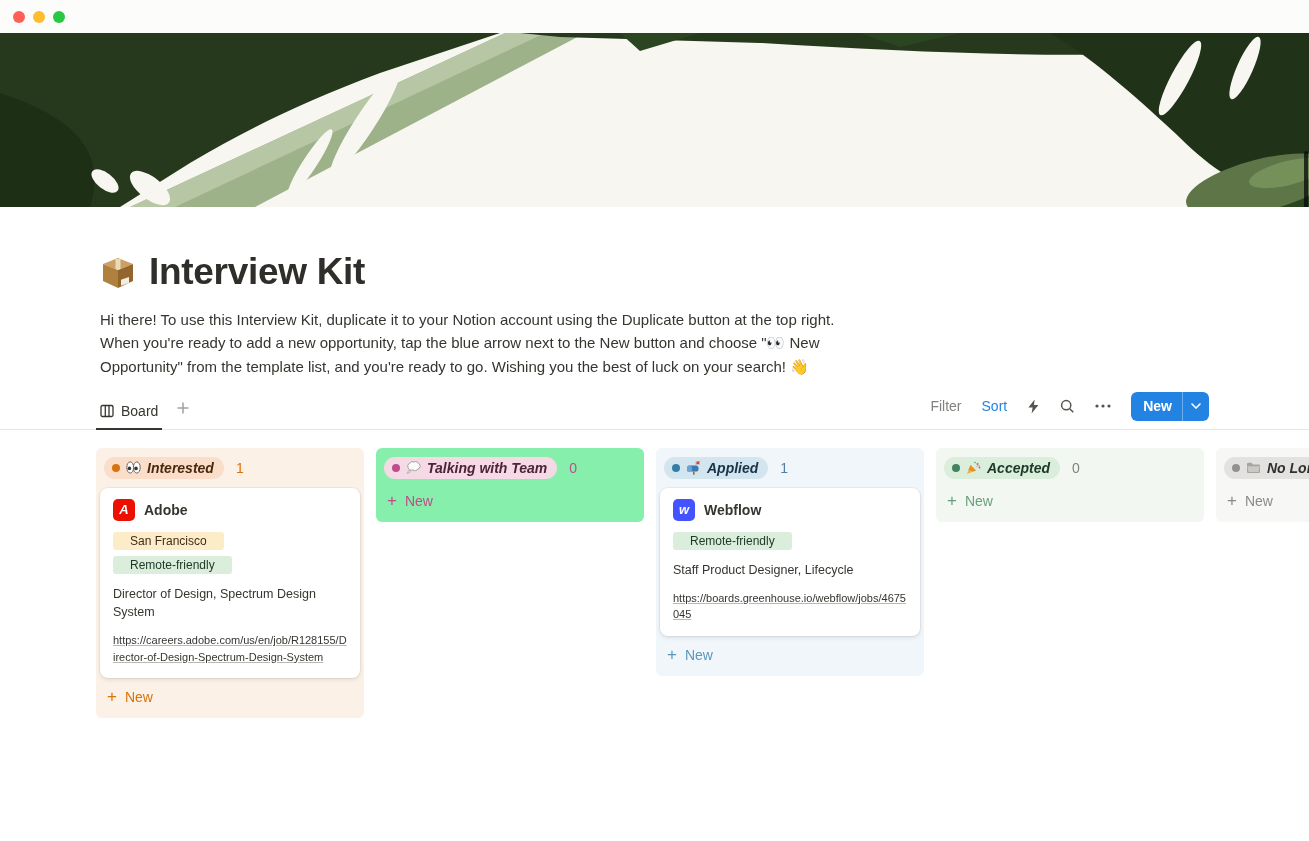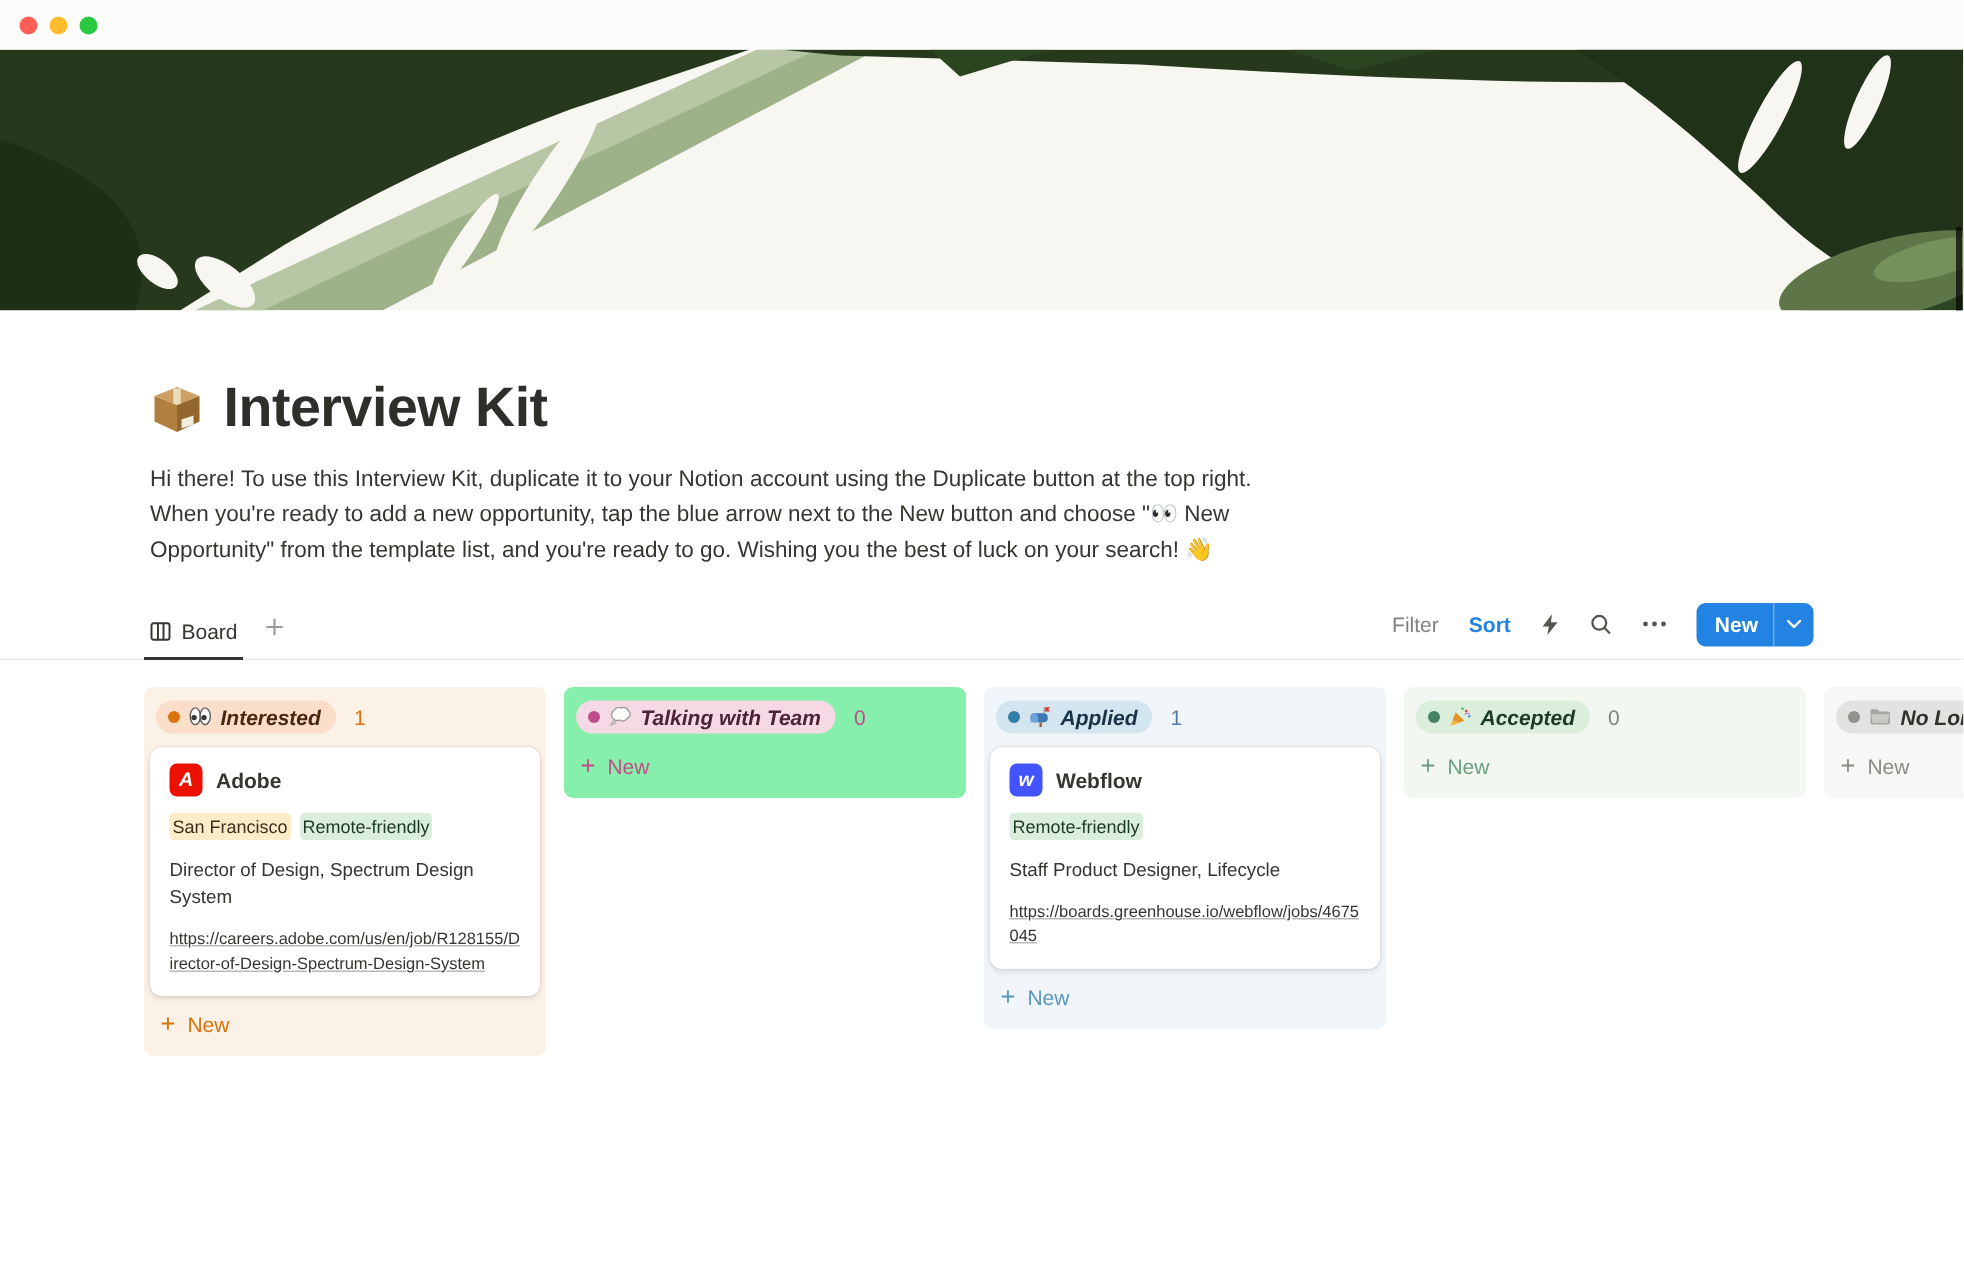--- a/index.html
+++ b/index.html
@@ -21,30 +21,30 @@
     background:rgba(10,10,10,.75); border-radius:2px; }
 
   
   .page-head { padding:44px 100px 0 100px; }
   .title-row { display:flex; align-items:center; gap:13px; }
   .page-icon { width:36px; height:36px; flex:none; }
   h1.page-title { font-size:37px; font-weight:700; letter-spacing:-.3px; color:#2f2e2a; }
   .page-desc { margin-top:15px; font-size:15px; line-height:1.55; max-width:768px; color:#37352f; }
 
   
-  .viewbar { margin-top:24px; display:flex; justify-content:space-between; align-items:flex-end;
+  .viewbar { margin-top:14px; display:flex; justify-content:space-between; align-items:flex-end;
     border-bottom:1px solid #e8e7e4; padding:0 100px 0 96px; }
   .view-left { display:flex; align-items:center; gap:10px; }
   .view-tab { display:flex; align-items:center; gap:7px; font-size:14px; font-weight:500;
     padding:7px 4px 9px; border-bottom:2px solid #37352f; margin-bottom:-1px; color:#37352f; cursor:pointer; }
   .add-view { color:#9b9a97; padding:0 4px 8px; display:flex; }
   .view-right { display:flex; align-items:center; gap:20px; padding-bottom:8px; }
   .vr-text { font-size:14px; }
   .filter { color:#82817e; }
-  .sort { color:#2383e2;font-weight:bold; }
+  .sort { color:#2383e2; }
   .vr-icon { display:flex; align-items:center; color:#55544f; }
   .new-btn { display:flex; align-items:stretch; background:#2383e2; border-radius:6px;
     overflow:hidden; color:#fff; font-size:14px; font-weight:600; cursor:pointer; }
   .new-btn .nb-label { padding:6px 10px 7px 12px; }
   .new-btn .nb-chev { display:flex; align-items:center; padding:0 8px;
     border-left:1px solid rgba(255,255,255,.35); }
 
   
   .board { margin-top:18px; display:flex; gap:12px; padding-left:96px;
     align-items:flex-start; width:1309px; overflow:hidden; }
@@ -56,21 +56,21 @@
   .col-emoji { display:flex; flex:none; }
   .col-count { font-size:14px; font-weight:500; }
   .cards { display:flex; flex-direction:column; gap:8px; padding:4px 4px 2px; }
   .card { background:#fff; border-radius:8px; padding:11px 13px 13px;
     box-shadow:0 0 0 1px rgba(15,15,15,.05), 0 2px 4px rgba(15,15,15,.09); cursor:pointer; }
   .card-title { display:flex; align-items:center; gap:9px; margin-bottom:11px; }
   .card-logo { width:22px; height:22px; border-radius:5px; display:grid; place-items:center;
     color:#fff; font-weight:700; font-size:13px; font-style:italic; flex:none; }
   .card-company { font-size:14px; font-weight:600; }
   .card-tags { display:flex; flex-wrap:wrap; gap:6px; margin-bottom:11px; }
-  .tag { font-size:12px; padding:2px 2px; border-radius:3px; white-space:nowrap; }
+  .tag { font-size:12px; padding:2px 17px; border-radius:3px; white-space:nowrap; }
   .card-role { font-size:12.5px; line-height:1.45; margin-bottom:11px; }
   .card-url { font-size:11px; line-height:1.5; color:#37352f; text-decoration:underline;
     text-decoration-color:rgba(55,53,47,.35); word-break:break-all; display:block; }
   .new-row { display:flex; align-items:center; gap:8px; padding:9px 10px 11px 11px;
     font-size:14px; cursor:pointer; }
   .new-plus { font-size:17px; line-height:1; margin-top:-1px; }
 </style>
 </head>
 <body>
 

